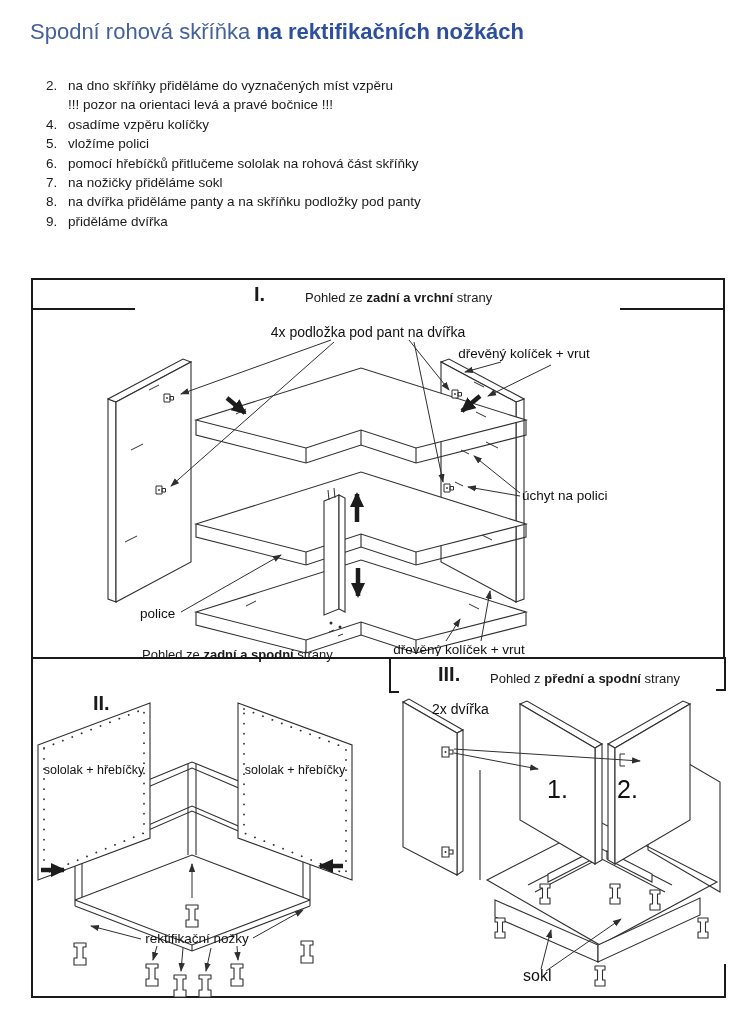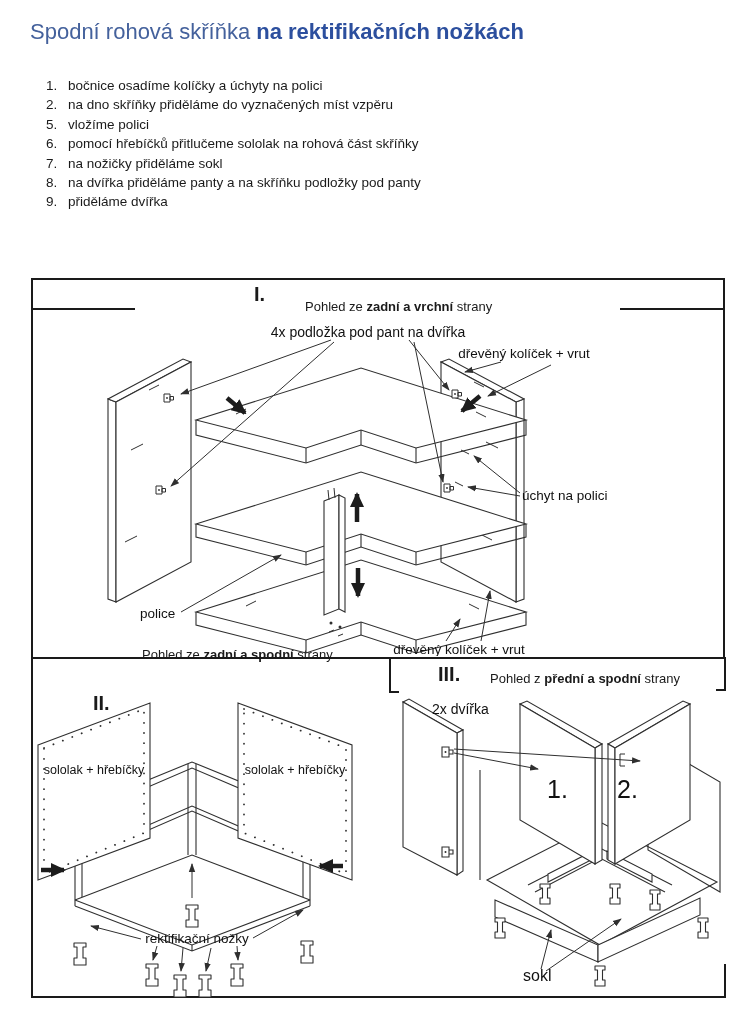--- a/index.html
+++ b/index.html
@@ -27,22 +27,23 @@
   .dots{stroke:#2f2f2f;stroke-width:1.8;fill:none;stroke-linecap:round;stroke-dasharray:0.1 10;}
 </style>
 </head>
 <body>
 
 <div class="page">
 
   <div class="title"><span class="t-reg">Spodní rohová skříňka</span> <span class="t-bold">na rektifikačních nožkách</span></div>
 
   <div class="steps">
-    <div class="step"><span class="n">1.</span><span>bočnice osadíme kolíčky a úchyty na polici</span></div>
     <div class="step"><span class="n">2.</span><span>na dno skříňky přiděláme do vyznačených míst vzpěru</span></div>
+    <div class="step"><span class="n"></span><span>!!! pozor na orientaci levá a pravé bočnice !!!</span></div>
+    <div class="step"><span class="n">4.</span><span>osadíme vzpěru kolíčky</span></div>
     <div class="step"><span class="n">5.</span><span>vložíme polici</span></div>
     <div class="step"><span class="n">6.</span><span>pomocí hřebíčků přitlučeme sololak na rohová část skříňky</span></div>
     <div class="step"><span class="n">7.</span><span>na nožičky přiděláme sokl</span></div>
     <div class="step"><span class="n">8.</span><span>na dvířka přiděláme panty a na skříňku podložky pod panty</span></div>
     <div class="step"><span class="n">9.</span><span>přiděláme dvířka</span></div>
   </div>
 
   <div class="brd" style="left:31px;top:278px;width:694px;height:2px"></div>
   <div class="brd" style="left:31px;top:278px;width:2px;height:381px"></div>
   <div class="brd" style="left:723px;top:278px;width:2px;height:381px"></div>
@@ -51,21 +52,21 @@
   <div class="brd" style="left:31px;top:657px;width:695px;height:2px"></div>
   <div class="brd" style="left:31px;top:657px;width:2px;height:341px"></div>
   <div class="brd" style="left:31px;top:996px;width:695px;height:2px"></div>
   <div class="brd" style="left:724px;top:657px;width:2px;height:34px"></div>
   <div class="brd" style="left:724px;top:964px;width:2px;height:34px"></div>
   <div class="brd" style="left:389px;top:657px;width:2px;height:36px"></div>
   <div class="brd" style="left:389px;top:691px;width:10px;height:2px"></div>
   <div class="brd" style="left:716px;top:689px;width:10px;height:2px"></div>
 
   <span class="hdr-num" style="left:254px;top:283px">I.</span>
-  <span class="hdr-txt" style="left:305px;top:299px"><span>Pohled ze </span><b>zadní a vrchní</b><span> strany</span></span>
+  <span class="hdr-txt" style="left:305px;top:290px"><span>Pohled ze </span><b>zadní a vrchní</b><span> strany</span></span>
 
   <span class="hdr-num" style="left:93px;top:692px">II.</span>
   <span class="hdr-txt" style="left:142px;top:647px"><span>Pohled ze </span><b>zadní a spodní</b><span> strany</span></span>
 
   <span class="hdr-num" style="left:438px;top:663px">III.</span>
   <span class="hdr-txt" style="left:490px;top:671px"><span>Pohled z </span><b>přední a spodní</b><span> strany</span></span>
 
   <svg style="left:31px;top:310px" width="694" height="346" viewBox="0 0 694 346">
     <defs>
       <marker id="ah1" markerUnits="userSpaceOnUse" markerWidth="9" markerHeight="8" refX="8" refY="4" orient="auto">

